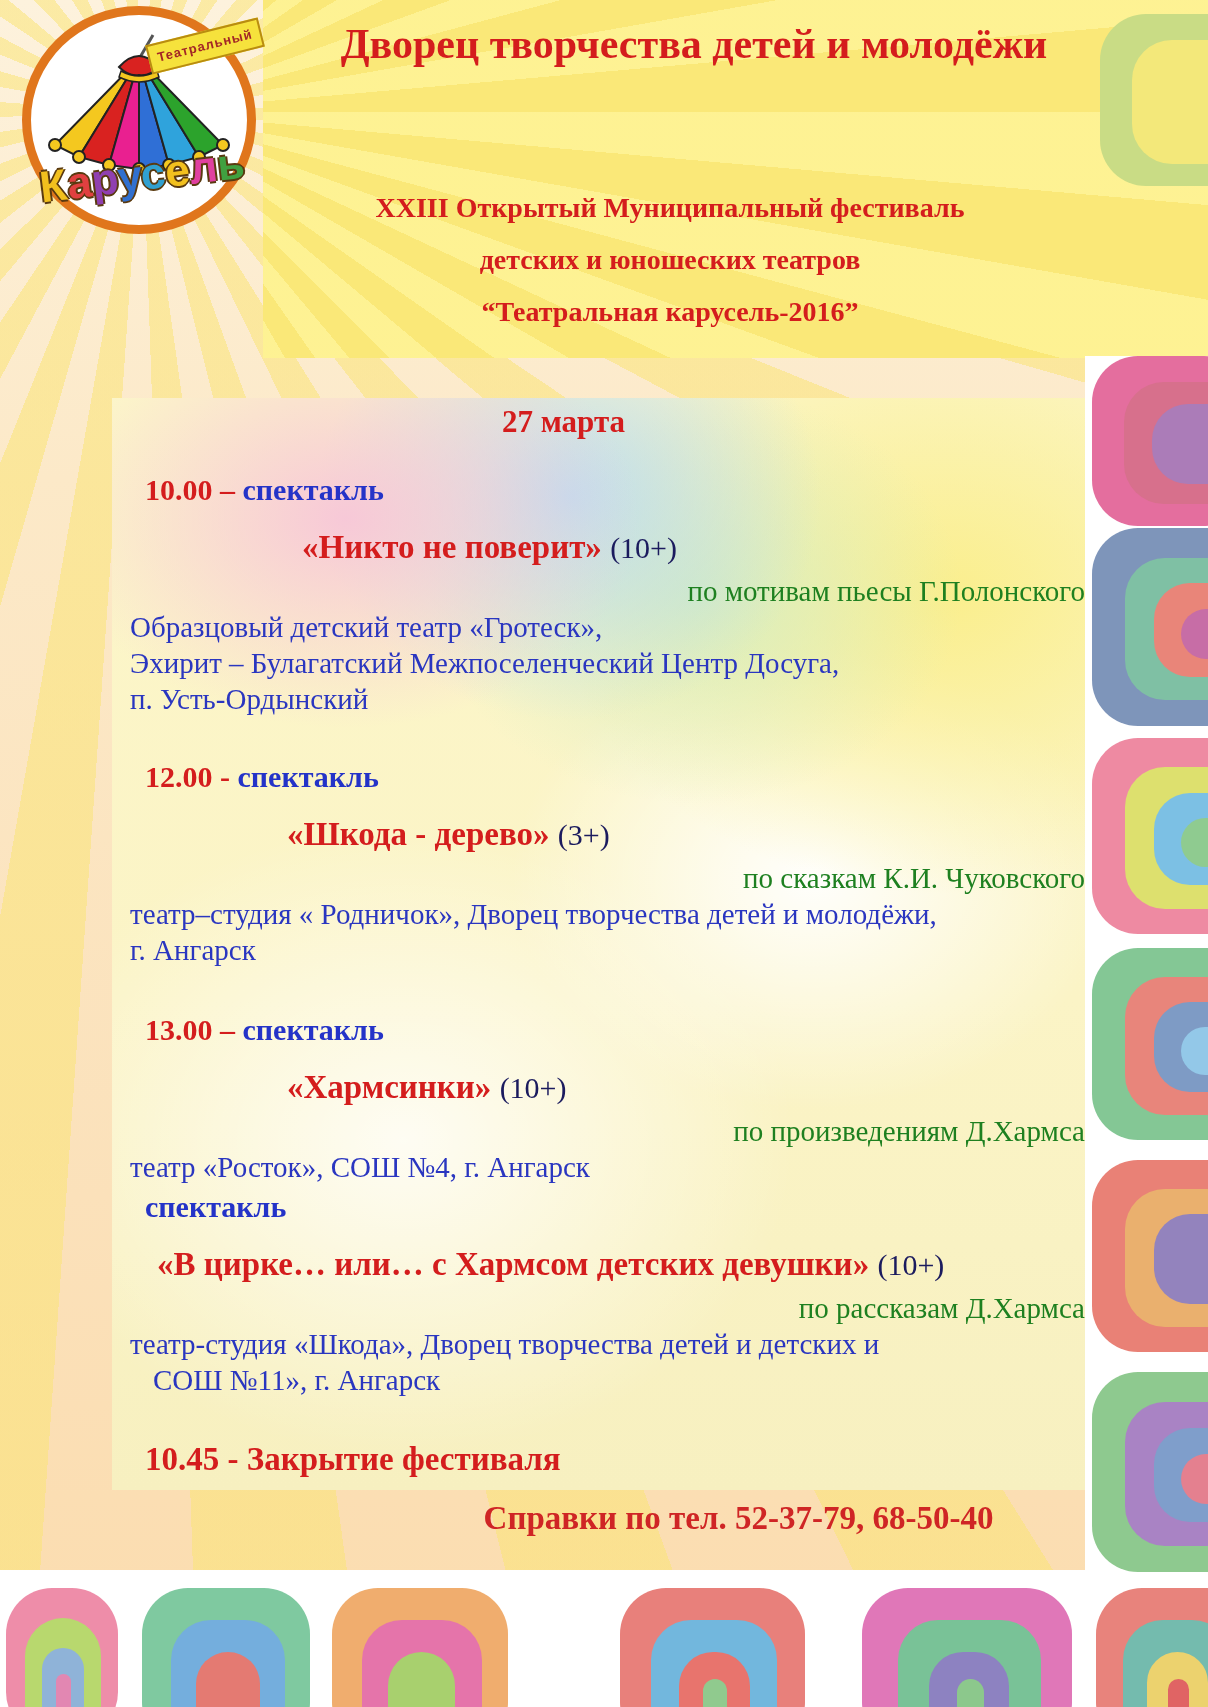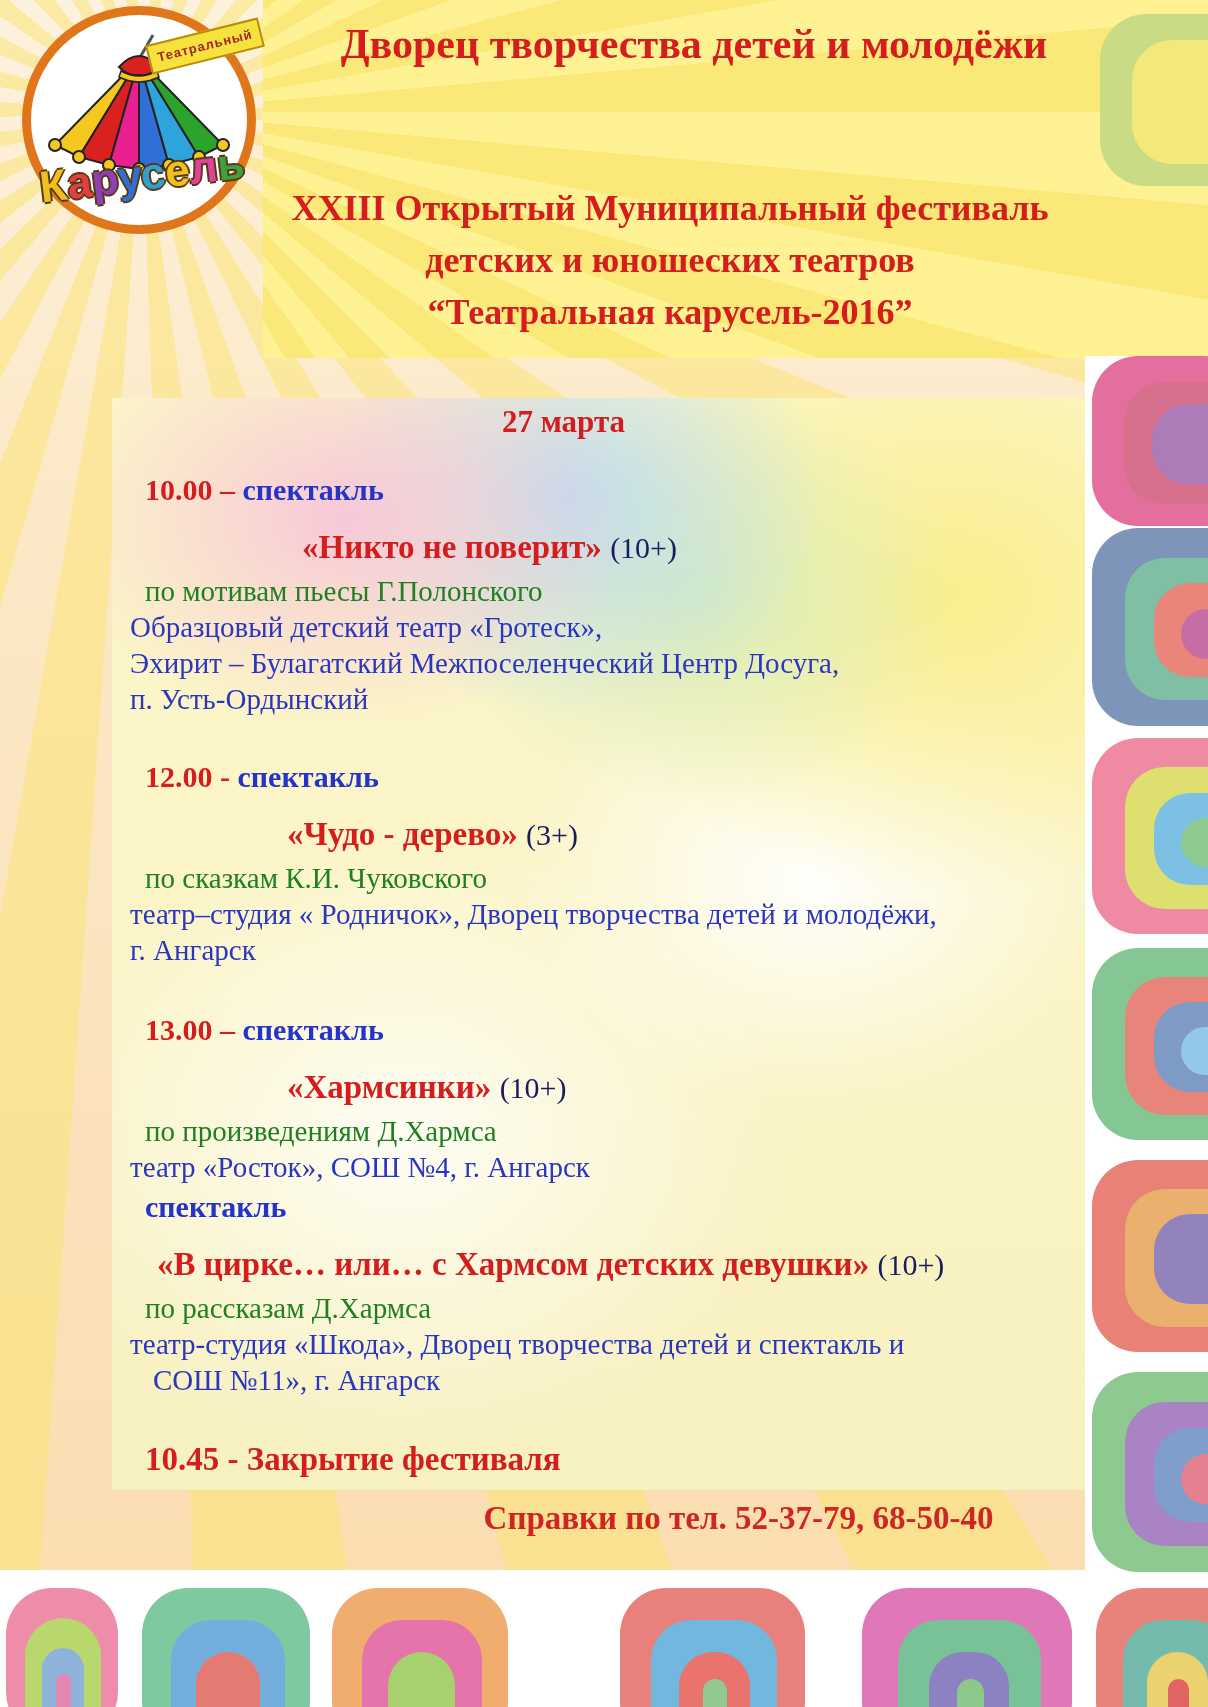--- a/index.html
+++ b/index.html
@@ -48,30 +48,30 @@
   .logo-word{position:absolute;left:8px;top:138px;width:206px;text-align:center;
         transform:rotate(-7deg);font-family:"Liberation Sans",sans-serif;
         font-weight:bold;font-size:44px;line-height:44px;
         text-shadow:-2px 0 #5a3a10,2px 0 #5a3a10,0 -2px #5a3a10,0 2px #5a3a10;}
   
   .org-title{position:absolute;left:280px;top:20px;width:828px;z-index:5;color:#d41d1d;
         font-weight:bold;font-size:42px;text-align:center;}
   .address{position:absolute;right:118px;top:74px;z-index:5;color:#232a7e;
         font-weight:bold;font-size:35px;}
   .festival{position:absolute;left:150px;top:182px;width:1040px;z-index:5;color:#d41d1d;
-        font-weight:bold;font-size:36px;line-height:52px;text-align:center;}
+        font-weight:bold;font-size:28px;line-height:52px;text-align:center;}
   
   .sched{position:absolute;left:112px;top:398px;width:973px;z-index:5;
         font-size:29px;line-height:36px;color:#2a36c0;}
   .p-date{padding:4px 70px 0 0;text-align:center;color:#d41d1d;font-weight:bold;font-size:31px;line-height:40px;}
   .time-line{margin:28px 0 0 33px;font-weight:bold;font-size:30px;line-height:40px;color:#2433c8;}
   .time-line .t{color:#d41d1d;}
   .title-line{margin-top:16px;font-weight:bold;font-size:33px;line-height:42px;color:#d41d1d;}
   .title-line .rating{font-weight:normal;color:#1b1b5e;font-size:30px;}
-  .src{margin:4px 0 0 33px;color:#1e8020;}
+  .src{margin:4px 0 0 33px;color:#1e8020;text-align:right;}
   .bl{margin-left:18px;color:#2a36c0;}
   .lbl2{margin:2px 0 0 33px;font-weight:bold;color:#2433c8;font-size:30px;line-height:40px;}
   .closing{margin:40px 0 0 33px;color:#d41d1d;font-weight:bold;font-size:33px;line-height:42px;}
   .footer-line{position:absolute;left:112px;top:1500px;width:973px;z-index:5;
         padding-left:280px;box-sizing:border-box;text-align:center;
         color:#cf2525;font-weight:bold;font-size:33px;}
 </style>
 </head>
 <body>
 
@@ -195,21 +195,21 @@
     <div class="bl">Образцовый детский театр «Гротеск»,</div>
     <div class="bl">Эхирит – Булагатский Межпоселенческий Центр Досуга,</div>
     <div class="bl">п. Усть-Ордынский</div>
 
     <div class="time-line" style="margin-top:40px;">
       <span class="t">12.00</span>
       <span class="t">-</span>
       <span>спектакль</span>
     </div>
     <div class="title-line" style="margin-left:175px;">
-      <span>«Чудо - дерево»</span>
+      <span>«Шкода - дерево»</span>
       <span class="rating">(3+)</span>
     </div>
     <div class="src">по сказкам К.И. Чуковского</div>
     <div class="bl">театр–студия « Родничок», Дворец творчества детей и молодёжи,</div>
     <div class="bl">г.  Ангарск</div>
 
     <div class="time-line" style="margin-top:42px;">
       <span class="t">13.00</span>
       <span class="t">–</span>
       <span>спектакль</span>
@@ -219,21 +219,21 @@
       <span class="rating">(10+)</span>
     </div>
     <div class="src">по произведениям Д.Хармса</div>
     <div class="bl">театр «Росток», СОШ №4, г.  Ангарск</div>
     <div class="lbl2">спектакль</div>
     <div class="title-line" style="margin-left:45px;">
       <span>«В цирке…  или… с Хармсом детских  девушки»</span>
       <span class="rating">(10+)</span>
     </div>
     <div class="src">по рассказам Д.Хармса</div>
-    <div class="bl">театр-студия «Шкода», Дворец творчества детей и спектакль  и</div>
+    <div class="bl">театр-студия «Шкода», Дворец творчества детей и детских  и</div>
     <div class="bl" style="margin-left:41px;">СОШ №11», г. Ангарск</div>
 
     <div class="closing">
       <span>10.45</span>
       <span>-</span>
       <span>Закрытие фестиваля</span>
     </div>
   </div>
 
   <div class="footer-line">Справки по тел. 52-37-79, 68-50-40</div>

